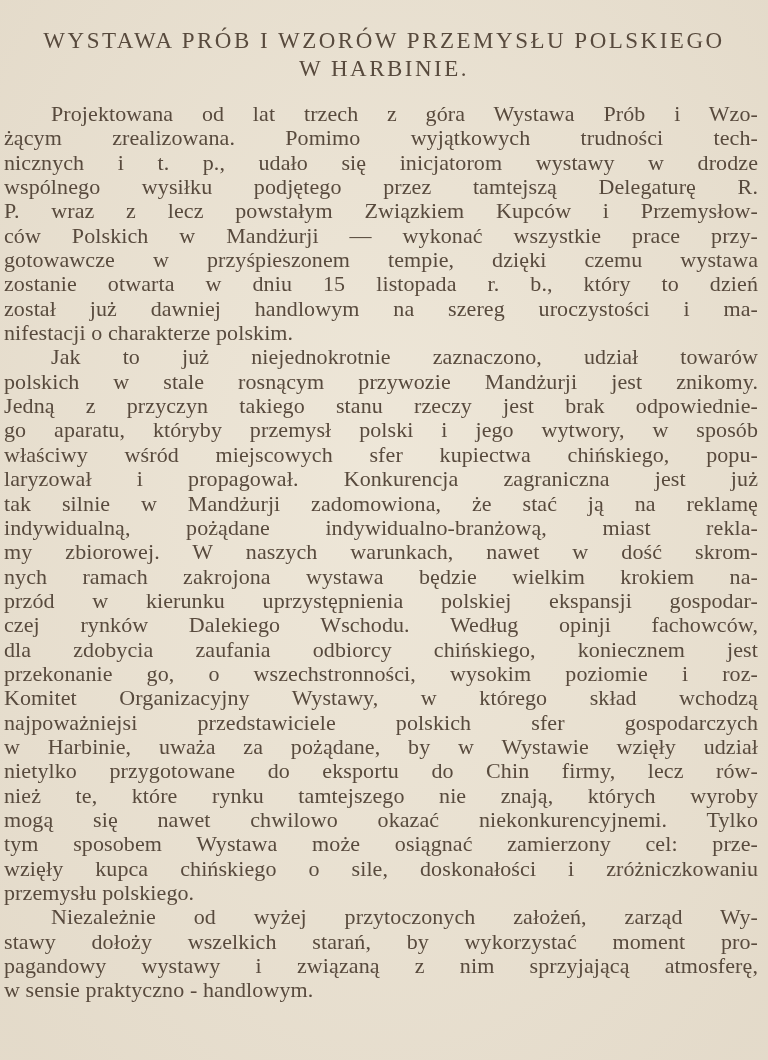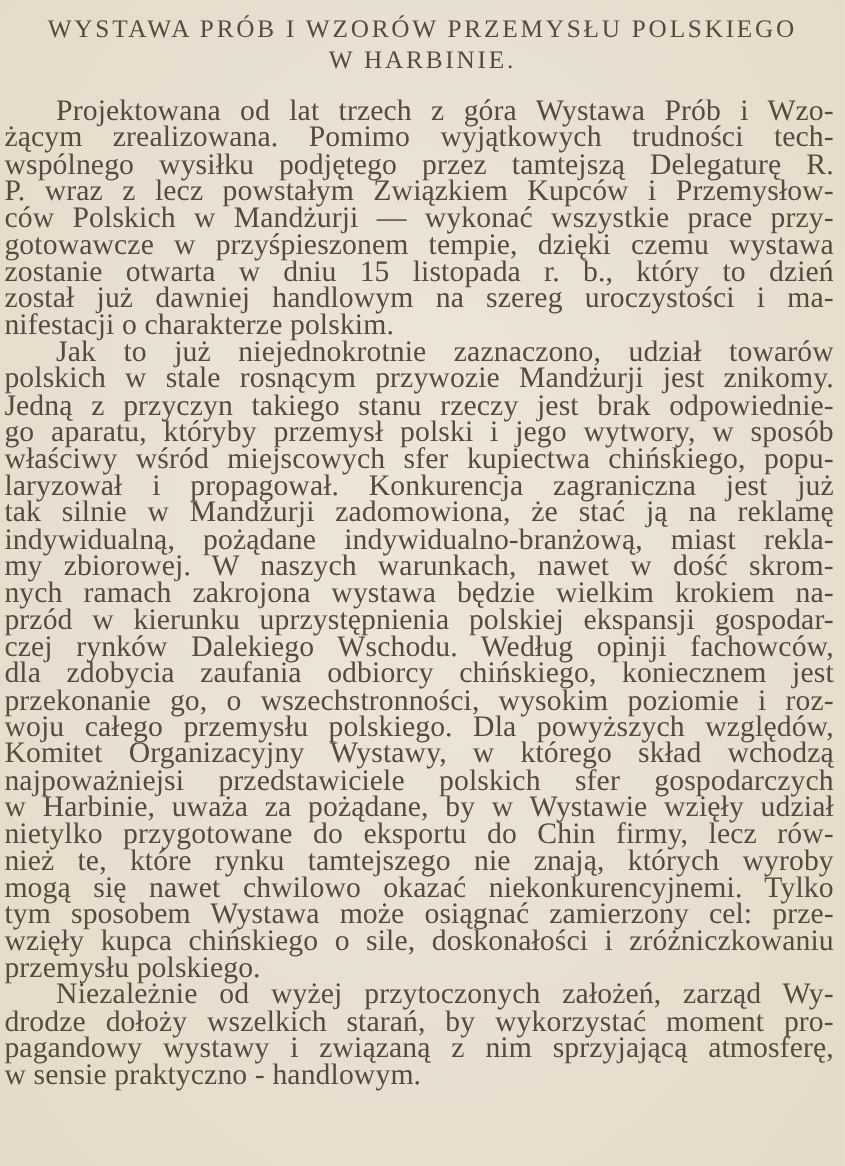--- a/index.html
+++ b/index.html
@@ -13,39 +13,39 @@
     height: 1060px;
     background: var(--paper);
     overflow: hidden;
     font-family: "Liberation Serif", serif;
     color: var(--ink);
   }
   .page {
     position: relative;
     width: 768px;
     height: 1060px;
-    padding-top: 13px;
+    padding-top: 27px;
     background:
       radial-gradient(ellipse at 50% 45%, rgba(255,255,255,0.10), rgba(120,95,70,0.07) 95%),
       var(--paper);
   }
   .title {
     margin: 0;
     text-align: center;
     font-size: 23px;
     font-weight: 500;
     letter-spacing: 2.5px;
     line-height: 28px;
     color: var(--ink);
   }
   .title .tline { display: block; }
   .article-body {
     margin-top: 19px;
     padding: 0 10px 0 4px;
-    font-size: 27px;
+    font-size: 22px;
     line-height: 24.35px;
     letter-spacing: 0.1px;
   }
   .paragraph { margin: 0; }
   .line {
     text-align: justify;
     text-align-last: justify;
     white-space: normal;
   }
   .line.pfirst { text-indent: 47px; }
@@ -59,20 +59,21 @@
 
 <div class="page">
   <h1 class="title">
     <span class="tline">WYSTAWA PRÓB I WZORÓW PRZEMYSŁU POLSKIEGO</span>
     <span class="tline">W HARBINIE.</span>
   </h1>
   <div class="article-body" id="article-body">
       <div class="paragraph">
         <div class="line pfirst">Projektowana od lat trzech z góra Wystawa Prób i Wzo-</div>
         <div class="line">żącym zrealizowana.  Pomimo wyjątkowych trudności tech-</div>
+        <div class="line">nicznych i t. p., udało się inicjatorom wystawy w drodze</div>
         <div class="line">wspólnego wysiłku podjętego przez tamtejszą Delegaturę R.</div>
         <div class="line">P. wraz z lecz powstałym Związkiem Kupców i Przemysłow-</div>
         <div class="line">ców Polskich w Mandżurji — wykonać wszystkie prace przy-</div>
         <div class="line">gotowawcze w przyśpieszonem tempie, dzięki czemu wystawa</div>
         <div class="line">zostanie otwarta w dniu 15 listopada r. b., który to dzień</div>
         <div class="line">został już dawniej handlowym na szereg uroczystości i ma-</div>
         <div class="line plast">nifestacji o charakterze polskim.</div>
       </div>
       <div class="paragraph">
         <div class="line pfirst">Jak to już niejednokrotnie zaznaczono, udział towarów</div>
@@ -82,31 +83,30 @@
         <div class="line">właściwy wśród miejscowych sfer kupiectwa chińskiego, popu-</div>
         <div class="line">laryzował i propagował.  Konkurencja zagraniczna jest już</div>
         <div class="line">tak silnie w Mandżurji zadomowiona, że stać ją na reklamę</div>
         <div class="line">indywidualną, pożądane indywidualno-branżową, miast rekla-</div>
         <div class="line">my zbiorowej.  W naszych warunkach, nawet w dość skrom-</div>
         <div class="line">nych ramach zakrojona wystawa będzie wielkim krokiem na-</div>
         <div class="line">przód w kierunku uprzystępnienia polskiej ekspansji gospodar-</div>
         <div class="line">czej rynków Dalekiego Wschodu.  Według opinji fachowców,</div>
         <div class="line">dla zdobycia zaufania odbiorcy chińskiego, koniecznem jest</div>
         <div class="line">przekonanie go, o wszechstronności, wysokim poziomie i roz-</div>
-        <div class="line">woju całego przemysłu polskiego.  Dla powyższych względów,</div>
         <div class="line">Komitet Organizacyjny Wystawy, w którego skład wchodzą</div>
         <div class="line">najpoważniejsi przedstawiciele polskich sfer gospodarczych</div>
         <div class="line">w Harbinie, uważa za pożądane, by w Wystawie wzięły udział</div>
         <div class="line">nietylko przygotowane do eksportu do Chin firmy, lecz rów-</div>
         <div class="line">nież te, które rynku tamtejszego nie znają, których wyroby</div>
         <div class="line">mogą się nawet chwilowo okazać niekonkurencyjnemi.  Tylko</div>
         <div class="line">tym sposobem Wystawa może osiągnać zamierzony cel: prze-</div>
         <div class="line">wzięły kupca chińskiego o sile, doskonałości i zróżniczkowaniu</div>
         <div class="line plast">przemysłu polskiego.</div>
       </div>
       <div class="paragraph">
         <div class="line pfirst">Niezależnie od wyżej przytoczonych założeń, zarząd Wy-</div>
-        <div class="line">drodze dołoży wszelkich starań, by wykorzystać moment pro-</div>
+        <div class="line">stawy dołoży wszelkich starań, by wykorzystać moment pro-</div>
         <div class="line">pagandowy wystawy i związaną z nim sprzyjającą atmosferę,</div>
         <div class="line plast">w sensie praktyczno - handlowym.</div>
       </div>
     </div>
 </div>
 
 </body></html>

